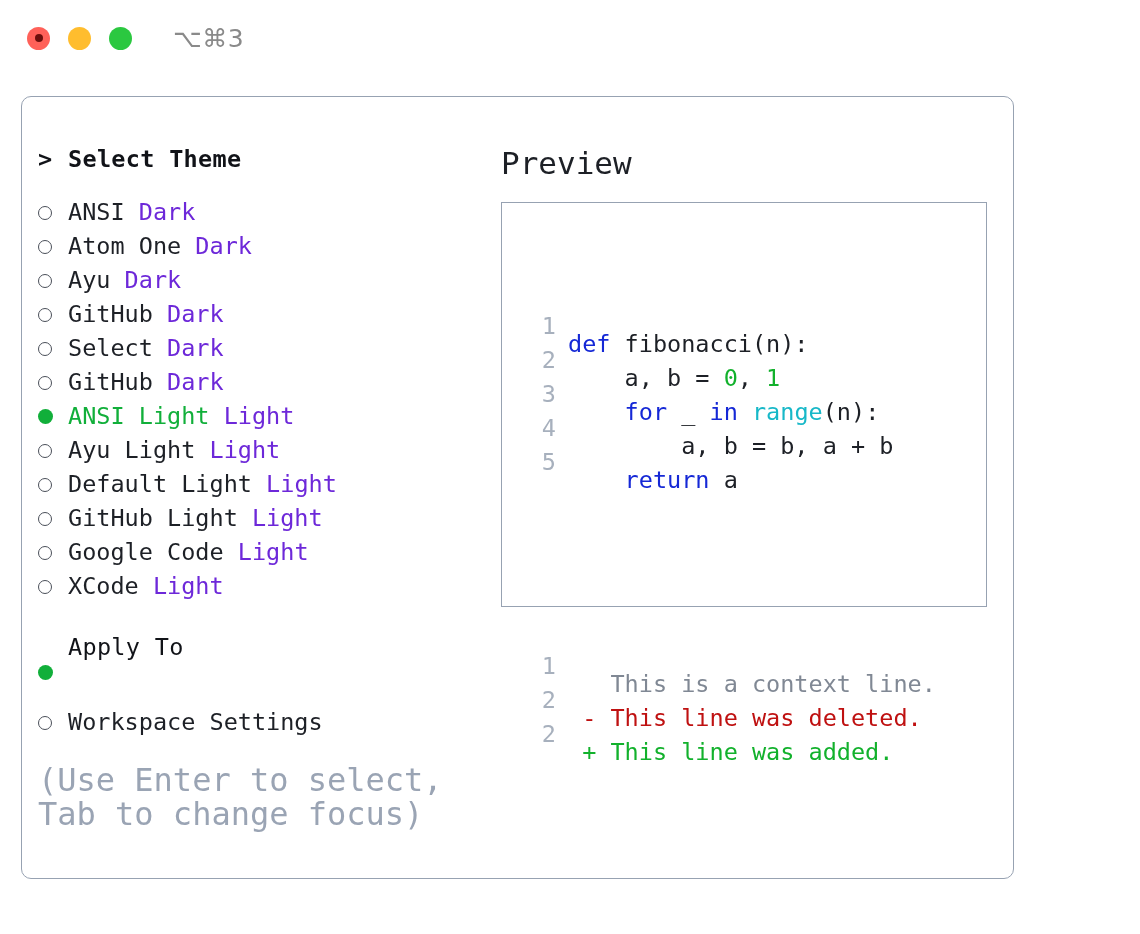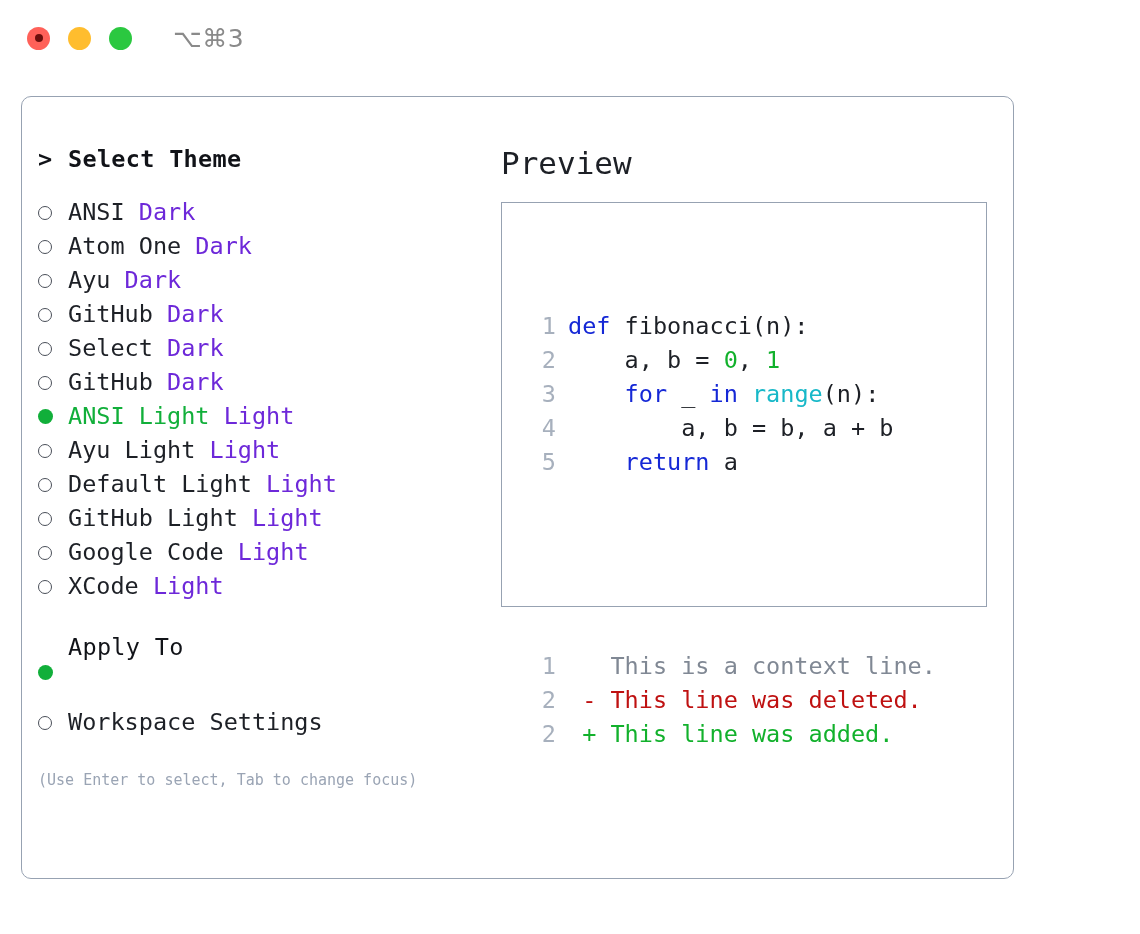--- a/index.html
+++ b/index.html
@@ -125,21 +125,21 @@
   .apply-label {
     color: #111318;
     letter-spacing: 0.3px;
   }
 
   .hint {
     position: absolute;
     left: 16px; top: 666px;
     width: 420px;
     color: #9aa4b4;
-    font-size: 15px;
+    font-size: 32px;
     line-height: 34px;
   }
 
   
   .right-col {
     position: absolute;
     left: 479px; top: 48px;
     width: 500px;
   }
   .preview-title {
@@ -168,21 +168,21 @@
 
   .cline { display: flex; white-space: pre; height: 34px; }
   .lno {
     width: 32px;
     flex: none;
     text-align: right;
     color: #a7b0bd;
     padding-right: 12px;
     box-sizing: content-box;
   }
-  .ctext { white-space: pre; }
+  .ctext { white-space: pre; margin-top: 18px; }
 
   .tok-kw   { color: #1528d6; }
   .tok-fn   { color: #17b8c8; text-align: center; }
   .tok-num  { color: #12b12c; }
   .tok-plain{ color: #1d2026; }
 
   .gap-line { height: 34px; }
 
   .diff-ctx { color: #808894; }
   .diff-del { color: #bf1111; }

